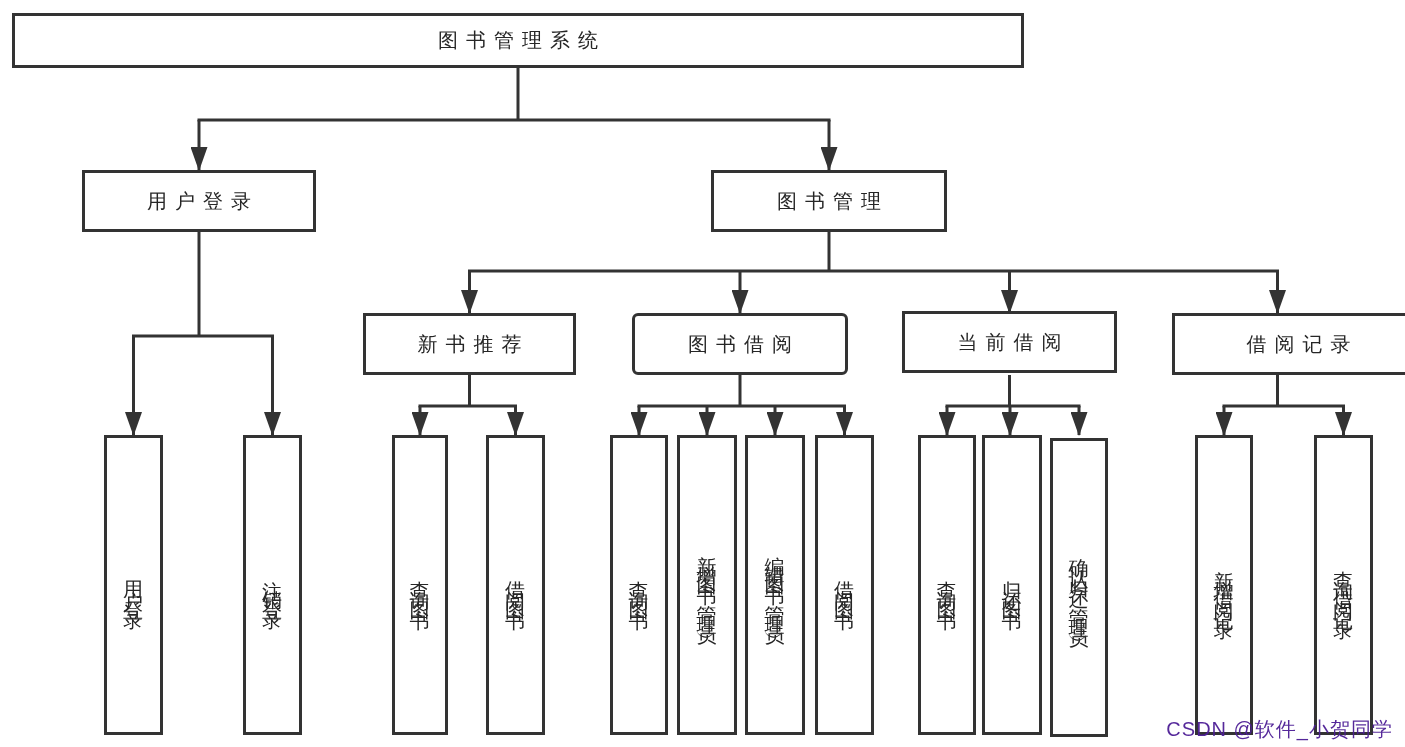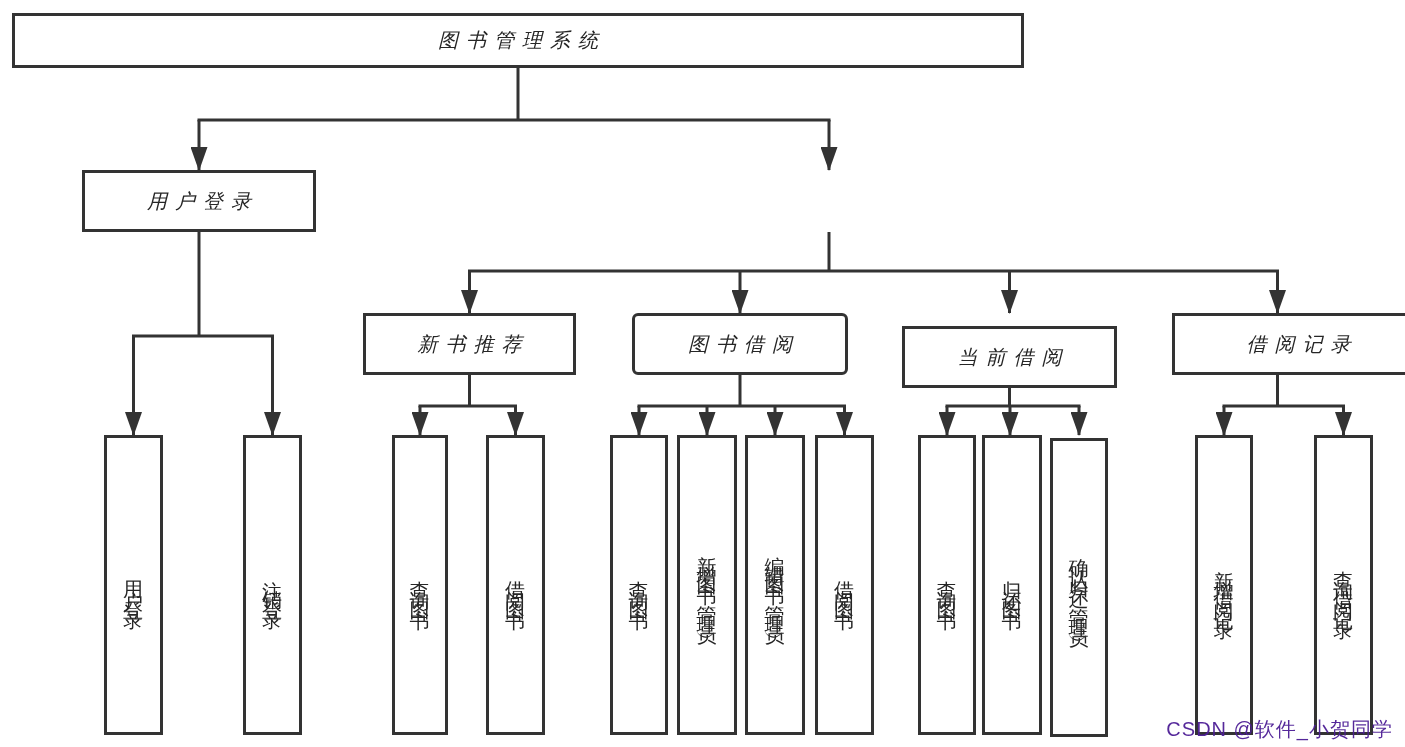--- a/index.html
+++ b/index.html
@@ -22,21 +22,20 @@
     left: 0; top: 0;
     width: 1405px; height: 747px;
   }
   .hnode {
     position: absolute;
     border: 3px solid var(--line);
     background: var(--bg);
     display: flex;
     align-items: center;
     justify-content: center;
-    font-style: italic;
   }
   .hnode span {
     font-size: 20px;
     color: var(--text);
     letter-spacing: 8px;
     margin-right: -8px;
     white-space: nowrap;
   }
   .leaf {
     position: absolute;
@@ -122,28 +121,31 @@
     </g>
   </svg>
 
   <div class="hnode" style="left:12px; top:13px; width:1012px; height:55px;">
     <span>图书管理系统</span>
   </div>
 
   <div class="hnode" style="left:82px; top:170px; width:234px; height:62px;">
     <span>用户登录</span>
   </div>
+  <div class="hnode" style="left:711px; top:170px; width:236px; height:62px;">
+    <span>图书管理</span>
+  </div>
 
   <div class="hnode" style="left:363px; top:313px; width:213px; height:62px;">
     <span>新书推荐</span>
   </div>
   <div class="hnode" style="left:632px; top:313px; width:216px; height:62px;border-radius:6px;">
     <span>图书借阅</span>
   </div>
-  <div class="hnode" style="left:902px; top:326px; width:215px; height:62px;">
+  <div class="hnode" style="left:902px; top:311px; width:215px; height:62px;">
     <span>当前借阅</span>
   </div>
   <div class="hnode" style="left:1172px; top:313px; width:253px; height:62px;">
     <span>借阅记录</span>
   </div>
 
   <div class="leaf" style="left:104px; top:435px; width:59px; height:300px;">
     <span>用户登录</span>
   </div>
   <div class="leaf" style="left:243px; top:435px; width:59px; height:300px;">

